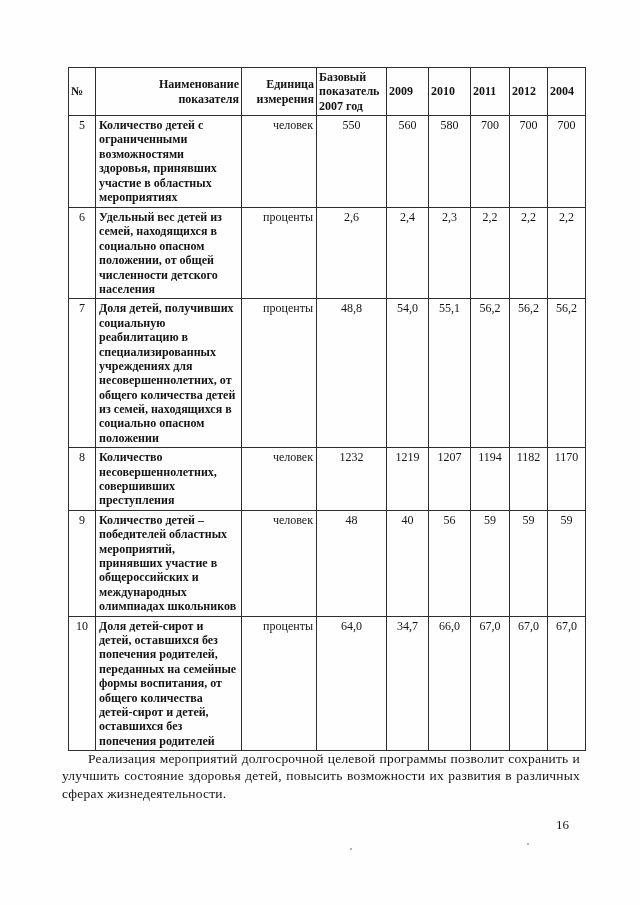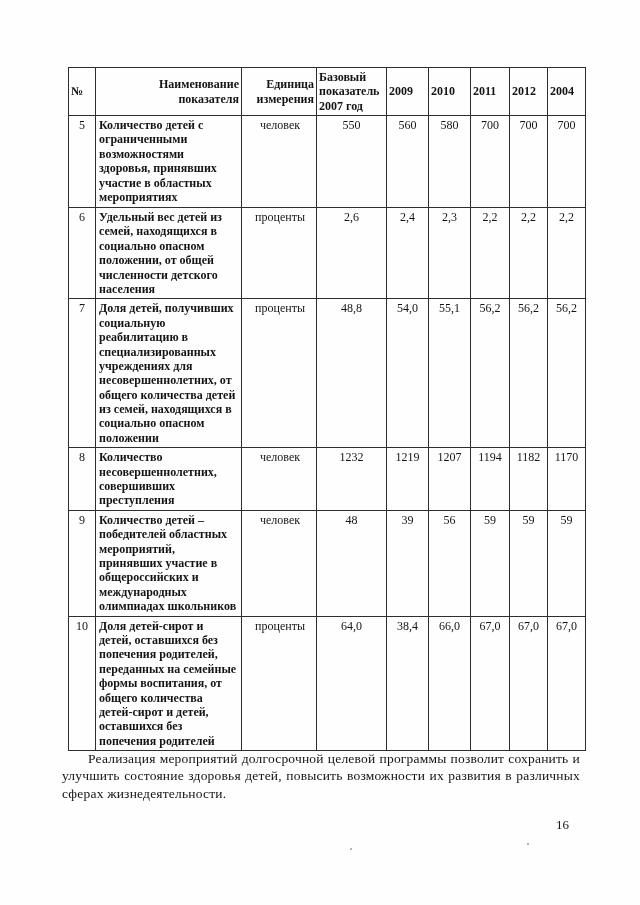--- a/index.html
+++ b/index.html
@@ -40,21 +40,21 @@
     vertical-align: middle;
     text-align: left;
     padding: 1px 2px;
   }
   .doc-table th.col1, .doc-table th.col2 {
     text-align: right;
     padding-left: 4px;
   }
   .doc-table td.col0 { text-align: center; padding-left: 1px; padding-right: 1px; }
   .doc-table td.col1 { text-align: left; font-weight: bold; }
-  .doc-table td.col2 { text-align: center; padding-left: 5px; }
+  .doc-table td.col2 { text-align: right; padding-left: 5px; }
   .doc-table td.col3, .doc-table td.col4, .doc-table td.col5,
   .doc-table td.col6, .doc-table td.col7, .doc-table td.col8 {
     text-align: center;
   }
   .doc-table thead tr { height: 48px; }
   .doc-table tbody tr:nth-child(1) { height: 92px; }
   .doc-table tbody tr:nth-child(2) { height: 86px; }
   .doc-table tbody tr:nth-child(3) { height: 144px; }
   .doc-table tbody tr:nth-child(4) { height: 60px; }
   .doc-table tbody tr:nth-child(5) { height: 101px; }
@@ -161,32 +161,32 @@
           <td class="col5">1207</td>
           <td class="col6">1194</td>
           <td class="col7">1182</td>
           <td class="col8">1170</td>
         </tr>
         <tr>
           <td class="col0">9</td>
           <td class="col1">Количество детей – победителей областных мероприятий, принявших участие в общероссийских и международных олимпиадах школьников</td>
           <td class="col2">человек</td>
           <td class="col3">48</td>
-          <td class="col4">39</td>
+          <td class="col4">40</td>
           <td class="col5">56</td>
           <td class="col6">59</td>
           <td class="col7">59</td>
           <td class="col8">59</td>
         </tr>
         <tr>
           <td class="col0">10</td>
           <td class="col1">Доля детей-сирот и детей, оставшихся без попечения родителей, переданных на семейные формы воспитания, от общего количества детей-сирот и детей, оставшихся без попечения родителей</td>
           <td class="col2">проценты</td>
           <td class="col3">64,0</td>
-          <td class="col4">38,4</td>
+          <td class="col4">34,7</td>
           <td class="col5">66,0</td>
           <td class="col6">67,0</td>
           <td class="col7">67,0</td>
           <td class="col8">67,0</td>
         </tr>
       </tbody>
   </table>
 
   <p class="body-paragraph">Реализация мероприятий долгосрочной целевой программы позволит сохранить и улучшить состояние здоровья детей, повысить возможности их развития в различных сферах жизнедеятельности.</p>
 

